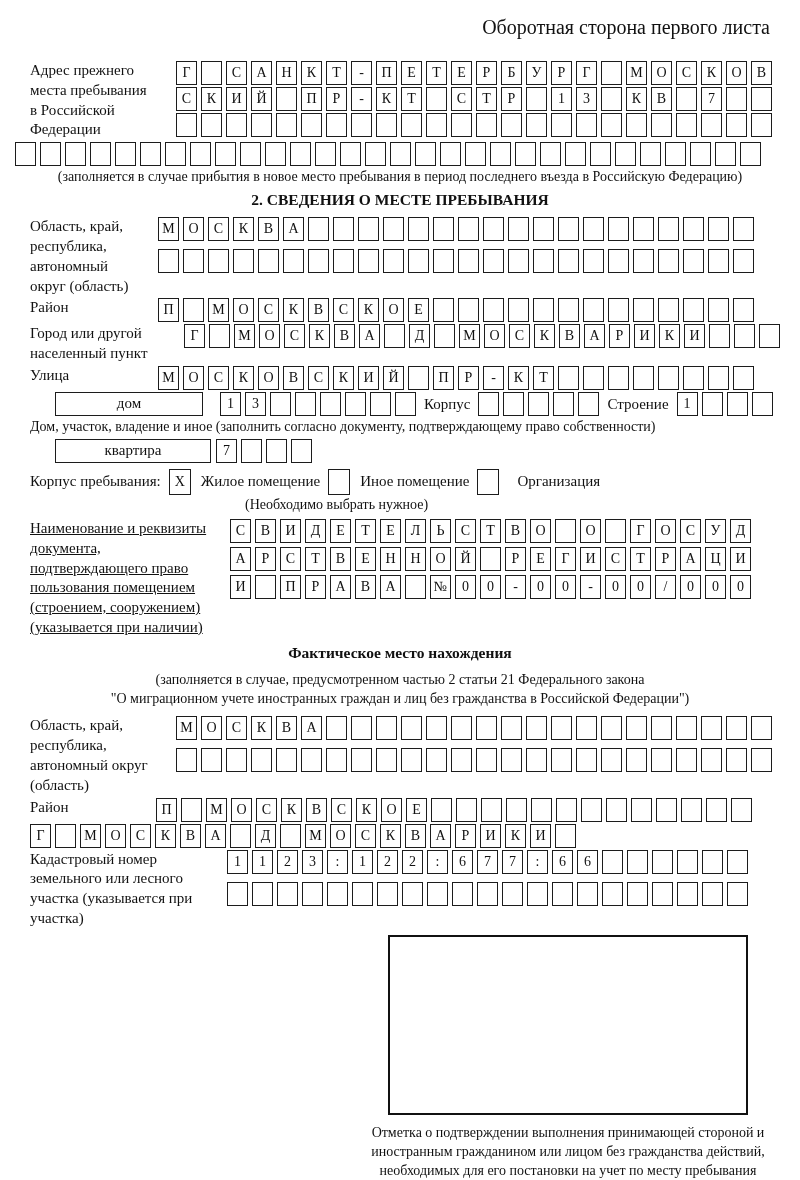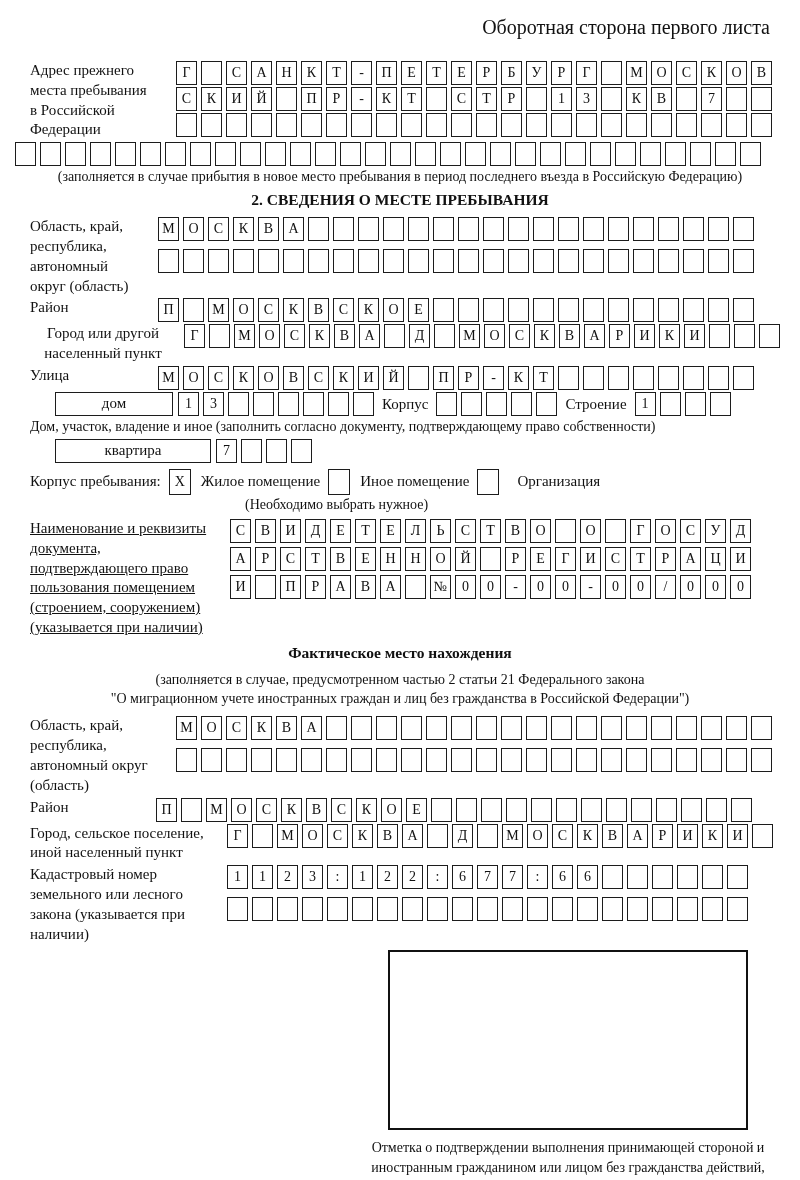--- a/index.html
+++ b/index.html
@@ -4,38 +4,38 @@
 <style>
   html,body{margin:0;padding:0;background:#fff;}
   body{width:800px;height:1180px;overflow:hidden;color:#111;
        font-family:"Liberation Serif","DejaVu Serif",serif;}
   .page{padding:12px 30px 0 30px;width:740px;}
   .hdr{ text-align:right; font-size:20px; margin:4px 0 22px 0;}
   .form-row{display:flex;align-items:flex-start;margin-bottom:2px;}
   .lbl{font-size:15px;line-height:1.32;flex-shrink:0;box-sizing:border-box;}
   .lbl1{width:146px;padding-right:26px;}
   .lbl2{width:128px;padding-right:20px;}
-  .lbl2g{width:154px;padding-right:8px;text-align:center;}
+  .lbl2g{width:154px;padding-right:8px;}
   .lbl3{width:200px;padding-right:8px;text-decoration:underline;}
   .lblf1{width:146px;padding-right:10px;}
   .lblf2{width:126px;padding-right:8px;}
   .lblfg{width:197px;padding-right:4px;}
   .cellcol{display:flex;flex-direction:column;}
   .cells{display:flex;gap:4px;}
   .cells.stack{margin-bottom:8px;}
   .cells.tight{margin-bottom:2px;}
   .cell{width:21px;height:24px;flex-shrink:0;border:1.5px solid #1c1c1c;box-sizing:border-box;
         display:flex;align-items:center;justify-content:center;font-size:14px;background:#fff;}
   .fullrow{margin-left:-15px;margin-top:2px;}
   .caption{font-size:14px;margin:3px 0 4px 0;}
   .caption.center{text-align:center;}
   .sect-title{font-weight:bold;font-size:15.5px;text-align:center;margin:6px 0 8px 0;}
   .named-box{border:1.5px solid #1c1c1c;height:24px;box-sizing:border-box;display:flex;
              align-items:center;justify-content:center;font-size:15px;flex-shrink:0;}
-  .dom-box{width:118px;margin-left:25px;margin-right:5px;}
+  .dom-box{width:148px;margin-left:25px;margin-right:17px;}
   .kv-box{width:156px;margin-left:25px;margin-right:5px;}
   .inline-lbl{font-size:15px;line-height:24px;padding:0 8px;flex-shrink:0;}
   .mesto-row{display:flex;align-items:center;font-size:15px;margin:6px 0 2px 0;}
   .mesto-row .cell{width:22px;height:26px;margin:0 10px 0 8px;}
   .mesto-caption{font-size:14px;margin:0 0 6px 215px;}
   .doc-block{margin-top:4px;}
   .doc-block .cells{margin-bottom:4px;}
   .kad-block .cells{margin-bottom:8px;}
   .f-captions{font-size:14px;text-align:center;line-height:1.38;margin-bottom:8px;}
   .stamp-area{width:400px;margin:6px 2px 0 auto;}
@@ -530,21 +530,20 @@
         <span class="cell"></span>
         <span class="cell"></span>
         <span class="cell"></span>
         <span class="cell"></span>
         <span class="cell"></span>
         <span class="cell"></span>
       </div>
   </div>
 
   <div class="form-row">
-    <div class="lbl lblfg">Город, сельское поселение, иной населенный пункт</div>
     <div class="cells">
         <span class="cell">Г</span>
         <span class="cell"></span>
         <span class="cell">М</span>
         <span class="cell">О</span>
         <span class="cell">С</span>
         <span class="cell">К</span>
         <span class="cell">В</span>
         <span class="cell">А</span>
         <span class="cell"></span>
@@ -558,21 +557,21 @@
         <span class="cell">А</span>
         <span class="cell">Р</span>
         <span class="cell">И</span>
         <span class="cell">К</span>
         <span class="cell">И</span>
         <span class="cell"></span>
       </div>
   </div>
 
   <div class="form-row kad-block">
-    <div class="lbl lblfg">Кадастровый номер земельного или лесного закона (указывается при наличии)</div>
+    <div class="lbl lblfg">Кадастровый номер земельного или лесного участка (указывается при участка)</div>
     <div class="cellcol">
       <div class="cells stack">
           <span class="cell">1</span>
           <span class="cell">1</span>
           <span class="cell">2</span>
           <span class="cell">3</span>
           <span class="cell">:</span>
           <span class="cell">1</span>
           <span class="cell">2</span>
           <span class="cell">2</span>

